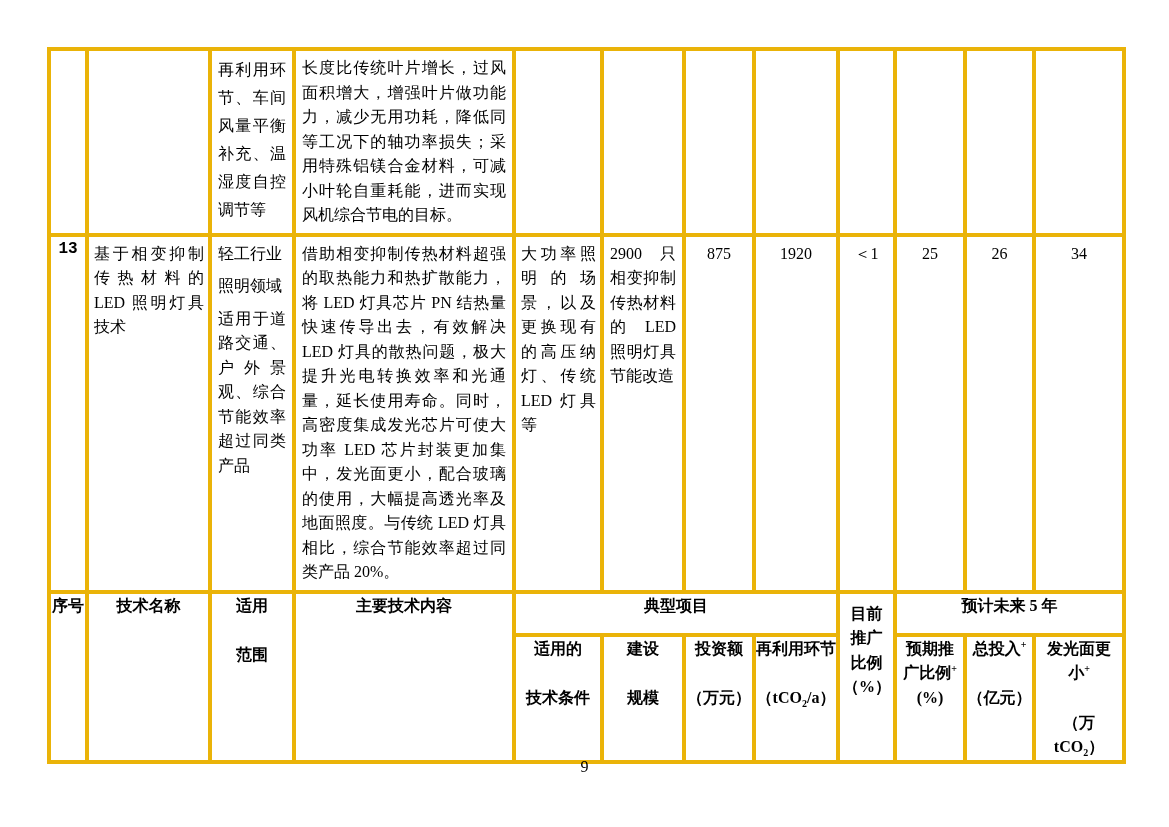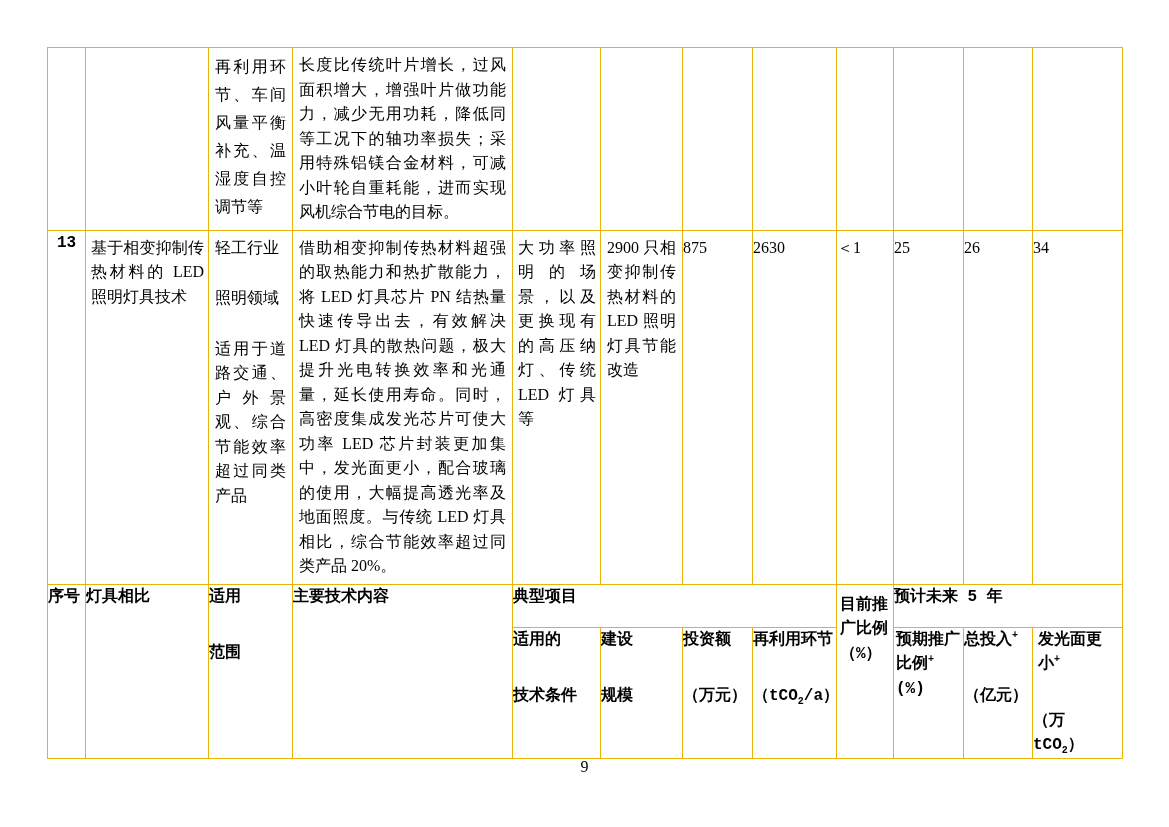--- a/index.html
+++ b/index.html
@@ -15,36 +15,36 @@
   }
   table.doc-table {
     position: absolute;
     left: 47px;
     top: 47px;
     width: 1075px;
     border-collapse: collapse;
     table-layout: fixed;
   }
   table.doc-table td {
-    border: 1px solid #eab308;
+    border: 4px solid #eab308;
     vertical-align: top;
     font-size: 16px;
     line-height: 24.5px;
     overflow: hidden;
   }
   td.vmid { vertical-align: middle; }
   .txt { padding: 5px 6px; text-align: justify; }
   .lh28 { line-height: 28px; }
-  .num { text-align: left; padding-top: 5px; }
+  .num { text-align: center; padding-top: 5px; }
   .seq-num { text-align: center; font-weight: bold; font-family: Liberation Mono, monospace; }
   
-  td.hd { font-weight: bold; vertical-align: middle; line-height: 22px; font-family: Liberation Mono, monospace; }
+  td.hd { font-weight: bold; text-align: center; vertical-align: middle; line-height: 22px; }
   .hline { display: block; }
-  .hgap { margin-top: 32px; }
-  .pgap { margin-top: 26px; }
+  .hgap { margin-top: 25px; }
+  .pgap { margin-top: 8px; }
   sup.mark { font-size: 10px; line-height: 0; vertical-align: super; }
   sub.mark { font-size: 10px; line-height: 0; vertical-align: sub; }
   .page-number {
     position: absolute;
     left: 0;
     top: 758px;
     width: 1169px;
     text-align: center;
     font-size: 16px;
   }
@@ -105,30 +105,30 @@
       <td>
         <div class="txt">借助相变抑制传热材料超强的取热能力和热扩散能力，将 LED 灯具芯片 PN 结热量快速传导出去，有效解决 LED 灯具的散热问题，极大提升光电转换效率和光通量，延长使用寿命。同时，高密度集成发光芯片可使大功率 LED 芯片封装更加集中，发光面更小，配合玻璃的使用，大幅提高透光率及地面照度。与传统 LED 灯具相比，综合节能效率超过同类产品 20%。</div>
       </td>
       <td>
         <div class="txt" style="padding-left:5px;padding-right:4px">大功率照明的场景，以及更换现有的高压纳灯、传统 LED 灯具等</div>
       </td>
       <td>
         <div class="txt">2900 只相变抑制传热材料的 LED 照明灯具节能改造</div>
       </td>
       <td class="num">875</td>
-      <td class="num">2630</td>
+      <td class="num">1920</td>
       <td class="num">＜1</td>
       <td class="num">25</td>
       <td class="num">26</td>
       <td class="num">34</td>
     </tr>
 
     <tr style="height:43px">
       <td class="hd" rowspan="2">序号</td>
-      <td class="hd" rowspan="2">灯具相比</td>
+      <td class="hd" rowspan="2">技术名称</td>
       <td class="hd" rowspan="2">
         <span class="hline">适用</span>
         <span class="hline hgap">范围</span>
       </td>
       <td class="hd" rowspan="2">主要技术内容</td>
       <td class="hd" colspan="4">典型项目</td>
       <td class="hd" rowspan="2">
         <div style="padding:8px 3px">目前推广比例（%）</div>
       </td>
       <td class="hd" colspan="3">预计未来 5 年</td>

